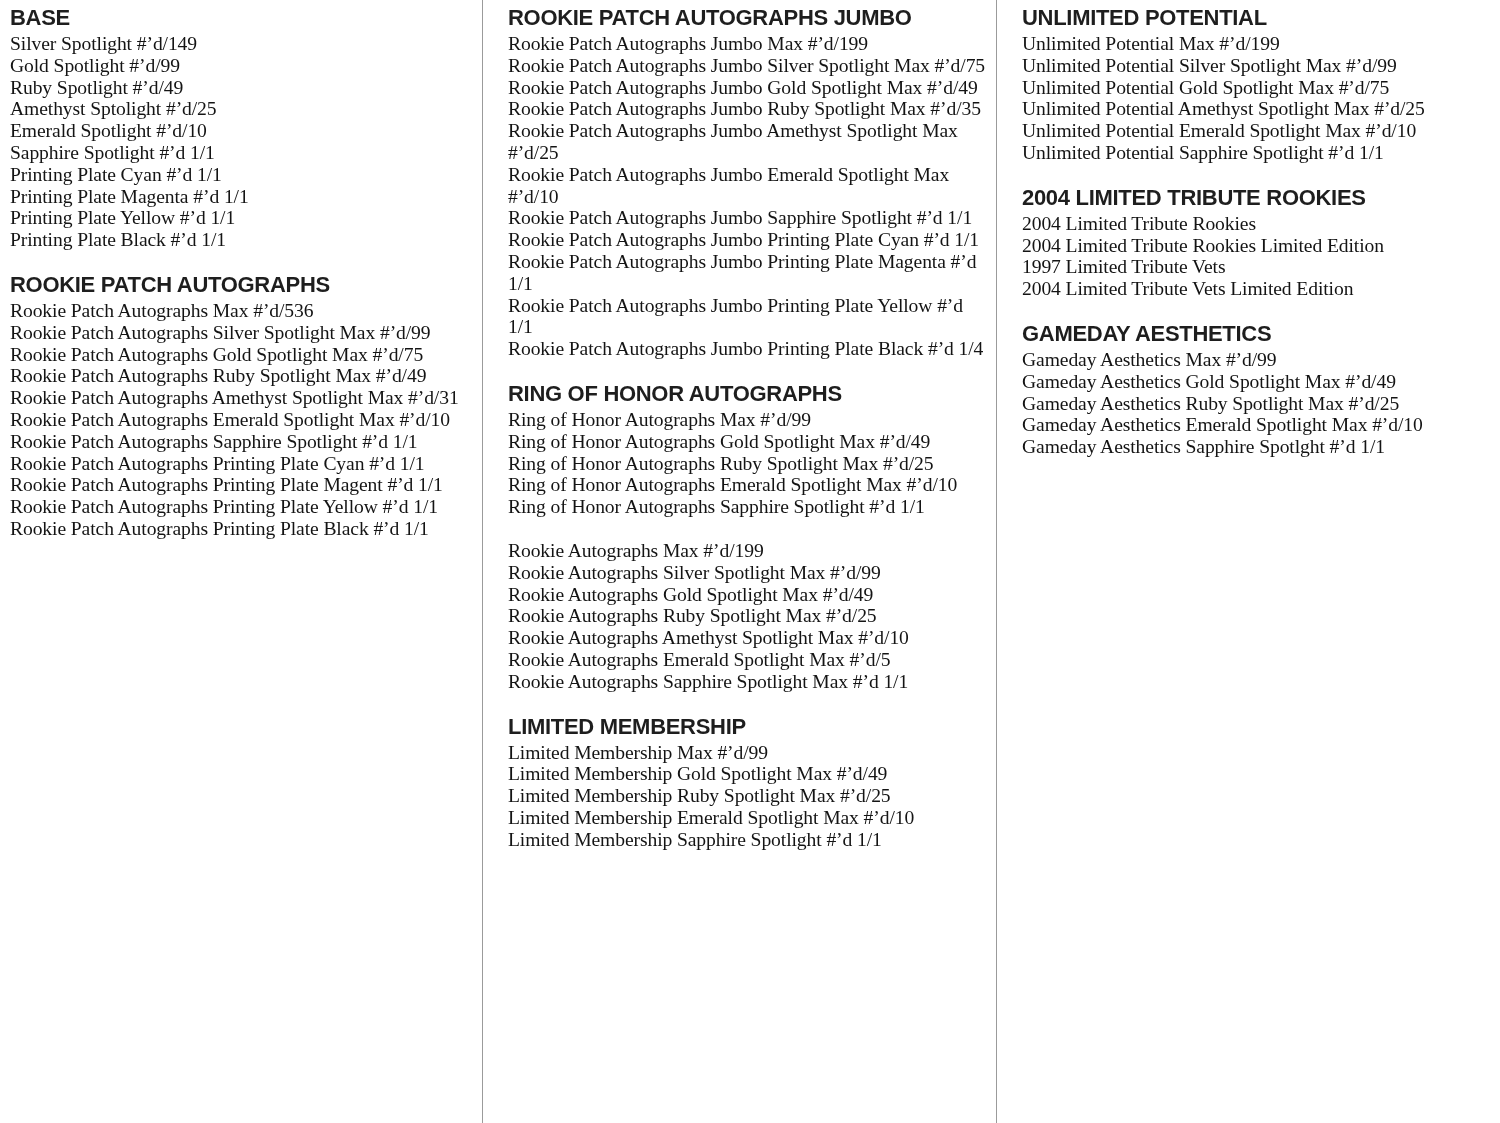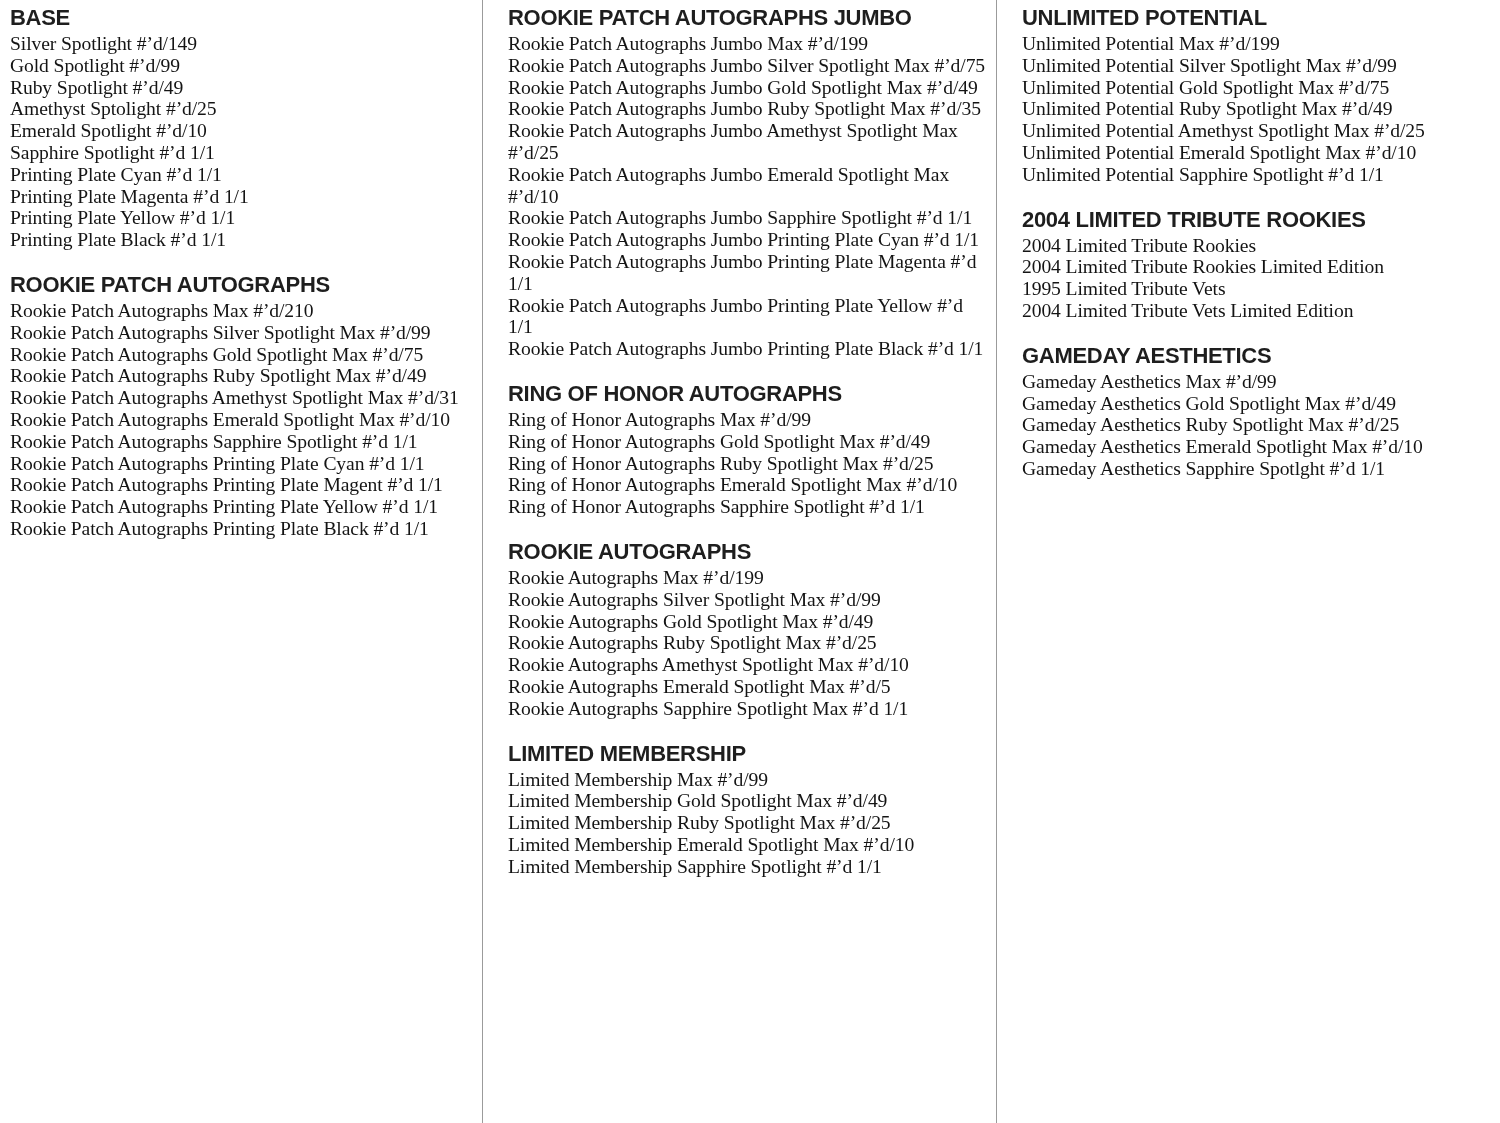--- a/index.html
+++ b/index.html
@@ -66,21 +66,21 @@
         <div class="item">Amethyst Sptolight #’d/25</div>
         <div class="item">Emerald Spotlight #’d/10</div>
         <div class="item">Sapphire Spotlight #’d 1/1</div>
         <div class="item">Printing Plate Cyan #’d 1/1</div>
         <div class="item">Printing Plate Magenta #’d 1/1</div>
         <div class="item">Printing Plate Yellow #’d 1/1</div>
         <div class="item">Printing Plate Black #’d 1/1</div>
       </section>
       <section class="section">
         <h2 class="section-title">ROOKIE PATCH AUTOGRAPHS</h2>
-        <div class="item">Rookie Patch Autographs Max #’d/210</div>
+        <div class="item">Rookie Patch Autographs Max #’d/536</div>
         <div class="item">Rookie Patch Autographs Silver Spotlight Max #’d/99</div>
         <div class="item">Rookie Patch Autographs Gold Spotlight Max #’d/75</div>
         <div class="item">Rookie Patch Autographs Ruby Spotlight Max #’d/49</div>
         <div class="item">Rookie Patch Autographs Amethyst Spotlight Max #’d/31</div>
         <div class="item">Rookie Patch Autographs Emerald Spotlight Max #’d/10</div>
         <div class="item">Rookie Patch Autographs Sapphire Spotlight #’d 1/1</div>
         <div class="item">Rookie Patch Autographs Printing Plate Cyan #’d 1/1</div>
         <div class="item">Rookie Patch Autographs Printing Plate Magent #’d 1/1</div>
         <div class="item">Rookie Patch Autographs Printing Plate Yellow #’d 1/1</div>
         <div class="item">Rookie Patch Autographs Printing Plate Black #’d 1/1</div>
@@ -92,32 +92,31 @@
         <div class="item">Rookie Patch Autographs Jumbo Max #’d/199</div>
         <div class="item">Rookie Patch Autographs Jumbo Silver Spotlight Max #’d/75</div>
         <div class="item">Rookie Patch Autographs Jumbo Gold Spotlight Max #’d/49</div>
         <div class="item">Rookie Patch Autographs Jumbo Ruby Spotlight Max #’d/35</div>
         <div class="item">Rookie Patch Autographs Jumbo Amethyst Spotlight Max #’d/25</div>
         <div class="item">Rookie Patch Autographs Jumbo Emerald Spotlight Max #’d/10</div>
         <div class="item">Rookie Patch Autographs Jumbo Sapphire Spotlight #’d 1/1</div>
         <div class="item">Rookie Patch Autographs Jumbo Printing Plate Cyan #’d 1/1</div>
         <div class="item">Rookie Patch Autographs Jumbo Printing Plate Magenta #’d 1/1</div>
         <div class="item">Rookie Patch Autographs Jumbo Printing Plate Yellow #’d 1/1</div>
-        <div class="item">Rookie Patch Autographs Jumbo Printing Plate Black #’d 1/1</div>
+        <div class="item">Rookie Patch Autographs Jumbo Printing Plate Black #’d 1/4</div>
       </section>
       <section class="section">
         <h2 class="section-title">RING OF HONOR AUTOGRAPHS</h2>
         <div class="item">Ring of Honor Autographs Max #’d/99</div>
         <div class="item">Ring of Honor Autographs Gold Spotlight Max #’d/49</div>
         <div class="item">Ring of Honor Autographs Ruby Spotlight Max #’d/25</div>
         <div class="item">Ring of Honor Autographs Emerald Spotlight Max #’d/10</div>
         <div class="item">Ring of Honor Autographs Sapphire Spotlight #’d 1/1</div>
       </section>
       <section class="section">
-        <h2 class="section-title">ROOKIE AUTOGRAPHS</h2>
         <div class="item">Rookie Autographs Max #’d/199</div>
         <div class="item">Rookie Autographs Silver Spotlight Max #’d/99</div>
         <div class="item">Rookie Autographs Gold Spotlight Max #’d/49</div>
         <div class="item">Rookie Autographs Ruby Spotlight Max #’d/25</div>
         <div class="item">Rookie Autographs Amethyst Spotlight Max #’d/10</div>
         <div class="item">Rookie Autographs Emerald Spotlight Max #’d/5</div>
         <div class="item">Rookie Autographs Sapphire Spotlight Max #’d 1/1</div>
       </section>
       <section class="section">
         <h2 class="section-title">LIMITED MEMBERSHIP</h2>
@@ -127,30 +126,29 @@
         <div class="item">Limited Membership Emerald Spotlight Max #’d/10</div>
         <div class="item">Limited Membership Sapphire Spotlight #’d 1/1</div>
       </section>
     </div>
   <div class="col col-3">
       <section class="section">
         <h2 class="section-title">UNLIMITED POTENTIAL</h2>
         <div class="item">Unlimited Potential Max #’d/199</div>
         <div class="item">Unlimited Potential Silver Spotlight Max #’d/99</div>
         <div class="item">Unlimited Potential Gold Spotlight Max #’d/75</div>
-        <div class="item">Unlimited Potential Ruby Spotlight Max #’d/49</div>
         <div class="item">Unlimited Potential Amethyst Spotlight Max #’d/25</div>
         <div class="item">Unlimited Potential Emerald Spotlight Max #’d/10</div>
         <div class="item">Unlimited Potential Sapphire Spotlight #’d 1/1</div>
       </section>
       <section class="section">
         <h2 class="section-title">2004 LIMITED TRIBUTE ROOKIES</h2>
         <div class="item">2004 Limited Tribute Rookies</div>
         <div class="item">2004 Limited Tribute Rookies Limited Edition</div>
-        <div class="item">1995 Limited Tribute Vets</div>
+        <div class="item">1997 Limited Tribute Vets</div>
         <div class="item">2004 Limited Tribute Vets Limited Edition</div>
       </section>
       <section class="section">
         <h2 class="section-title">GAMEDAY AESTHETICS</h2>
         <div class="item">Gameday Aesthetics Max #’d/99</div>
         <div class="item">Gameday Aesthetics Gold Spotlight Max #’d/49</div>
         <div class="item">Gameday Aesthetics Ruby Spotlight Max #’d/25</div>
         <div class="item">Gameday Aesthetics Emerald Spotlight Max #’d/10</div>
         <div class="item">Gameday Aesthetics Sapphire Spotlght #’d 1/1</div>
       </section>

